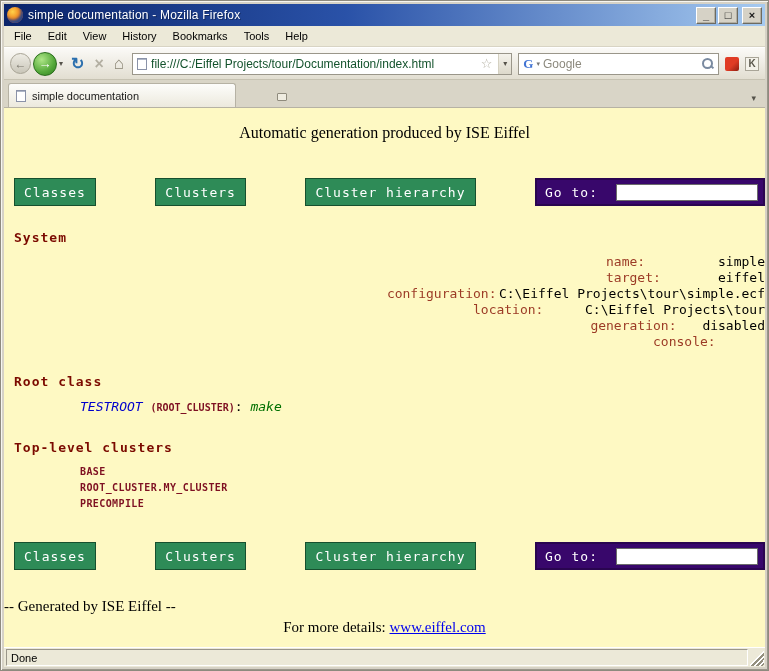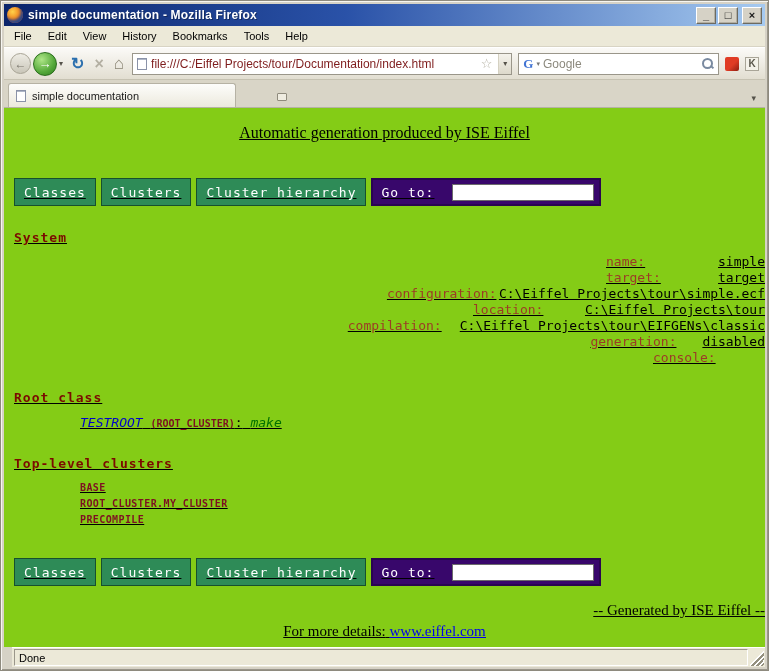--- a/index.html
+++ b/index.html
@@ -20,21 +20,21 @@
     flex: 0 0 22px;
     background: linear-gradient(to right, #0A246A 0%, #2a52a8 45%, #A6CAF0 100%);
     display: flex; align-items: center; gap: 5px;
     padding: 0 3px;
   }
   .fx-icon {
     width: 16px; height: 16px; border-radius: 50%;
     background: radial-gradient(circle at 35% 30%, #ffd24a 0%, #f28a22 45%, #d0451c 75%, #6b2503 100%);
     box-shadow: inset -2px -3px 3px #2a4a8a;
   }
-  .title-text { flex: 1; color: #fff; font-weight: bold; font-size: 12px; letter-spacing: .2px;
+  .title-text { flex: 1; color: #fff; font-weight: normal; font-size: 12px; letter-spacing: .2px;
     text-shadow: 1px 1px 0 rgba(0,0,0,.35); white-space: nowrap; overflow: hidden; }
   .win-btns { display: flex; gap: 2px; }
   .win-btn {
     width: 20px; height: 17px; background: #D6D2C6;
     border: 1px solid; border-color: #fff #6d6a60 #6d6a60 #fff;
     box-shadow: inset -1px -1px 0 #b3afa2;
     font: bold 11px "Liberation Sans", sans-serif; color: #1a1a1a;
     display: flex; align-items: center; justify-content: center; cursor: default;
   }
   .win-btn.min { align-items: flex-end; padding-bottom: 2px; }
@@ -75,21 +75,21 @@
 
   .urlbar {
     flex: 1; height: 22px; background: #fff;
     border: 1px solid #9a968a;
     display: flex; align-items: center; gap: 4px; padding: 0 0 0 4px;
   }
   .doc-icon {
     width: 10px; height: 12px; background: #fff; border: 1px solid #8a92a8; flex: 0 0 auto;
     box-shadow: inset 0 3px 0 -2px #aeb6c6, inset 0 6px 0 -5px #aeb6c6;
   }
-  .url-input { flex: 1; border: none; outline: none; font-size: 12px; color: #7f1d1d; min-width: 0; }
+  .url-input { flex: 1; border: none; outline: none; font-size: 12px; color: #14532d; min-width: 0; }
   .star { color: #b5b1a3; font-size: 13px; padding: 0 2px; }
   .url-drop {
     height: 100%; display: flex; align-items: center; padding: 0 4px;
     font-size: 8px; color: #55524a; border-left: 1px solid #d5d1c2;
     background: linear-gradient(#f5f3ec, #ddd9cb);
   }
 
   .searchbox {
     flex: 0 0 168px; height: 22px; background: #fff;
     border: 1px solid #9a968a;
@@ -125,27 +125,26 @@
     border-radius: 3px 3px 0 0;
     display: flex; align-items: center; gap: 6px; padding: 0 7px;
     font-size: 11px; color: #1a1a1a;
   }
   .tab-stub { width: 36px; height: 20px; margin-left: 26px; display: flex; align-items: center; justify-content: center; }
   .stub-icon { width: 10px; height: 8px; border: 1px solid #8f8b7d; background: #efece0; border-radius: 1px; }
   .tab-list-btn { margin-left: auto; font-size: 9px; color: #55524a; padding: 0 5px 4px; background: none; border: none; }
 
   
   .content {
-    flex: 1 1 auto; background: #84cc16; overflow: hidden;
+    flex: 1 1 auto; background: #fef9c3; overflow: hidden;
     font-family: "DejaVu Sans Mono", monospace;
-    text-decoration: underline;
   }
   .center-serif { text-align: center; font: 16px "Liberation Serif", serif; color: #000; margin-top: 16px; }
 
-  .navbar { display: flex; align-items: stretch; gap: 5px; margin-left: 10px; height: 28px; }
+  .navbar { display: flex; align-items: stretch; gap: 5px; margin-left: 10px; height: 28px; justify-content: space-between; }
   .navbar.first { margin-top: 36px; }
   .navbar.second { margin-top: 30px; }
   .nav-btn {
     background: var(--nav_green, #2E8B57); color: #fff;
     border: 1px solid #17502e;
     font: 13px "DejaVu Sans Mono", monospace; letter-spacing: 1px;
     display: flex; align-items: center; padding: 0 9px; cursor: pointer;
   }
   .goto-box {
     background: var(--nav_purple, #38076B);
@@ -170,28 +169,28 @@
   .cluster-ref { color: var(--cluster_red, #7E1022); font-size: 10px; font-weight: bold; cursor: pointer; }
   .sep { color: #000; }
   .creation-link { color: var(--make_green, #007000); font-style: italic; cursor: pointer; }
 
   .cluster-item {
     margin-left: 76px; font: bold 10px "DejaVu Sans Mono", monospace;
     letter-spacing: .4px; color: var(--cluster_red, #7E1022);
     line-height: 16px; cursor: pointer; width: max-content; text-align: center;
   }
 
-  .footer-line1 { text-align: right; font: 15px "Liberation Serif", serif; margin-top: 16px; }
+  .footer-line1 { text-align: left; font: 15px "Liberation Serif", serif; margin-top: 28px; }
   .footer-line2 { text-align: center; font: 15px "Liberation Serif", serif; margin-top: 4px; }
   .ext-link { color: #0000EE; text-decoration: underline; cursor: pointer; }
 
   
   .statusbar {
     flex: 0 0 20px; background: #ECE9D8; border-top: 1px solid #fff;
-    display: flex; align-items: center; padding: 1px 1px 1px 2px; gap: 2px; margin-left: 8px;
+    display: flex; align-items: center; padding: 1px 1px 1px 2px; gap: 2px;
   }
   .status-panel {
     flex: 1; height: 17px;
     border: 1px solid; border-color: #9a968a #fff #fff #9a968a;
     font-size: 11px; color: #000; display: flex; align-items: center; padding: 0 4px;
   }
   .resize-grip {
     width: 14px; height: 16px; align-self: flex-end;
     background:
       linear-gradient(135deg, transparent 48%, #fff 48%, #fff 56%, #94907f 56%, #94907f 64%, transparent 64%),
@@ -278,33 +277,29 @@
     </div>
 
     <div class="section-heading">System</div>
 
     <div class="sys-row">
       <span class="sys-key">name:</span>
       <span class="sys-val">simple</span>
     </div>
     <div class="sys-row">
       <span class="sys-key">target:</span>
-      <span class="sys-val">target</span>
+      <span class="sys-val">eiffel</span>
     </div>
     <div class="sys-row">
       <span class="sys-key">configuration:</span>
       <span class="sys-val">C:\Eiffel Projects\tour\simple.ecf</span>
     </div>
     <div class="sys-row">
       <span class="sys-key">location:</span>
       <span class="sys-val">C:\Eiffel Projects\tour</span>
-    </div>
-    <div class="sys-row">
-      <span class="sys-key">compilation:</span>
-      <span class="sys-val">C:\Eiffel Projects\tour\EIFGENs\classic</span>
     </div>
     <div class="sys-row">
       <span class="sys-key">generation:</span>
       <span class="sys-val">disabled</span>
     </div>
     <div class="sys-row">
       <span class="sys-key">console:</span>
       <span class="sys-val"></span>
     </div>
 

